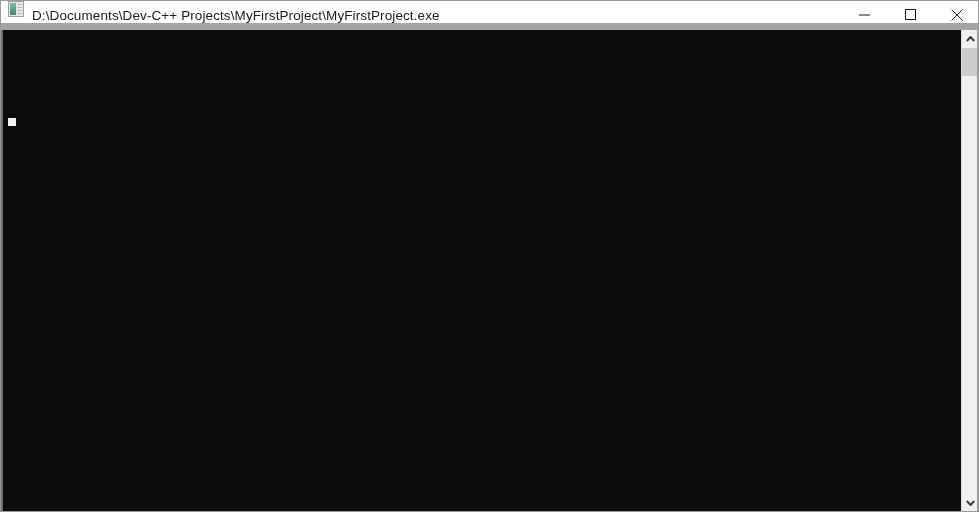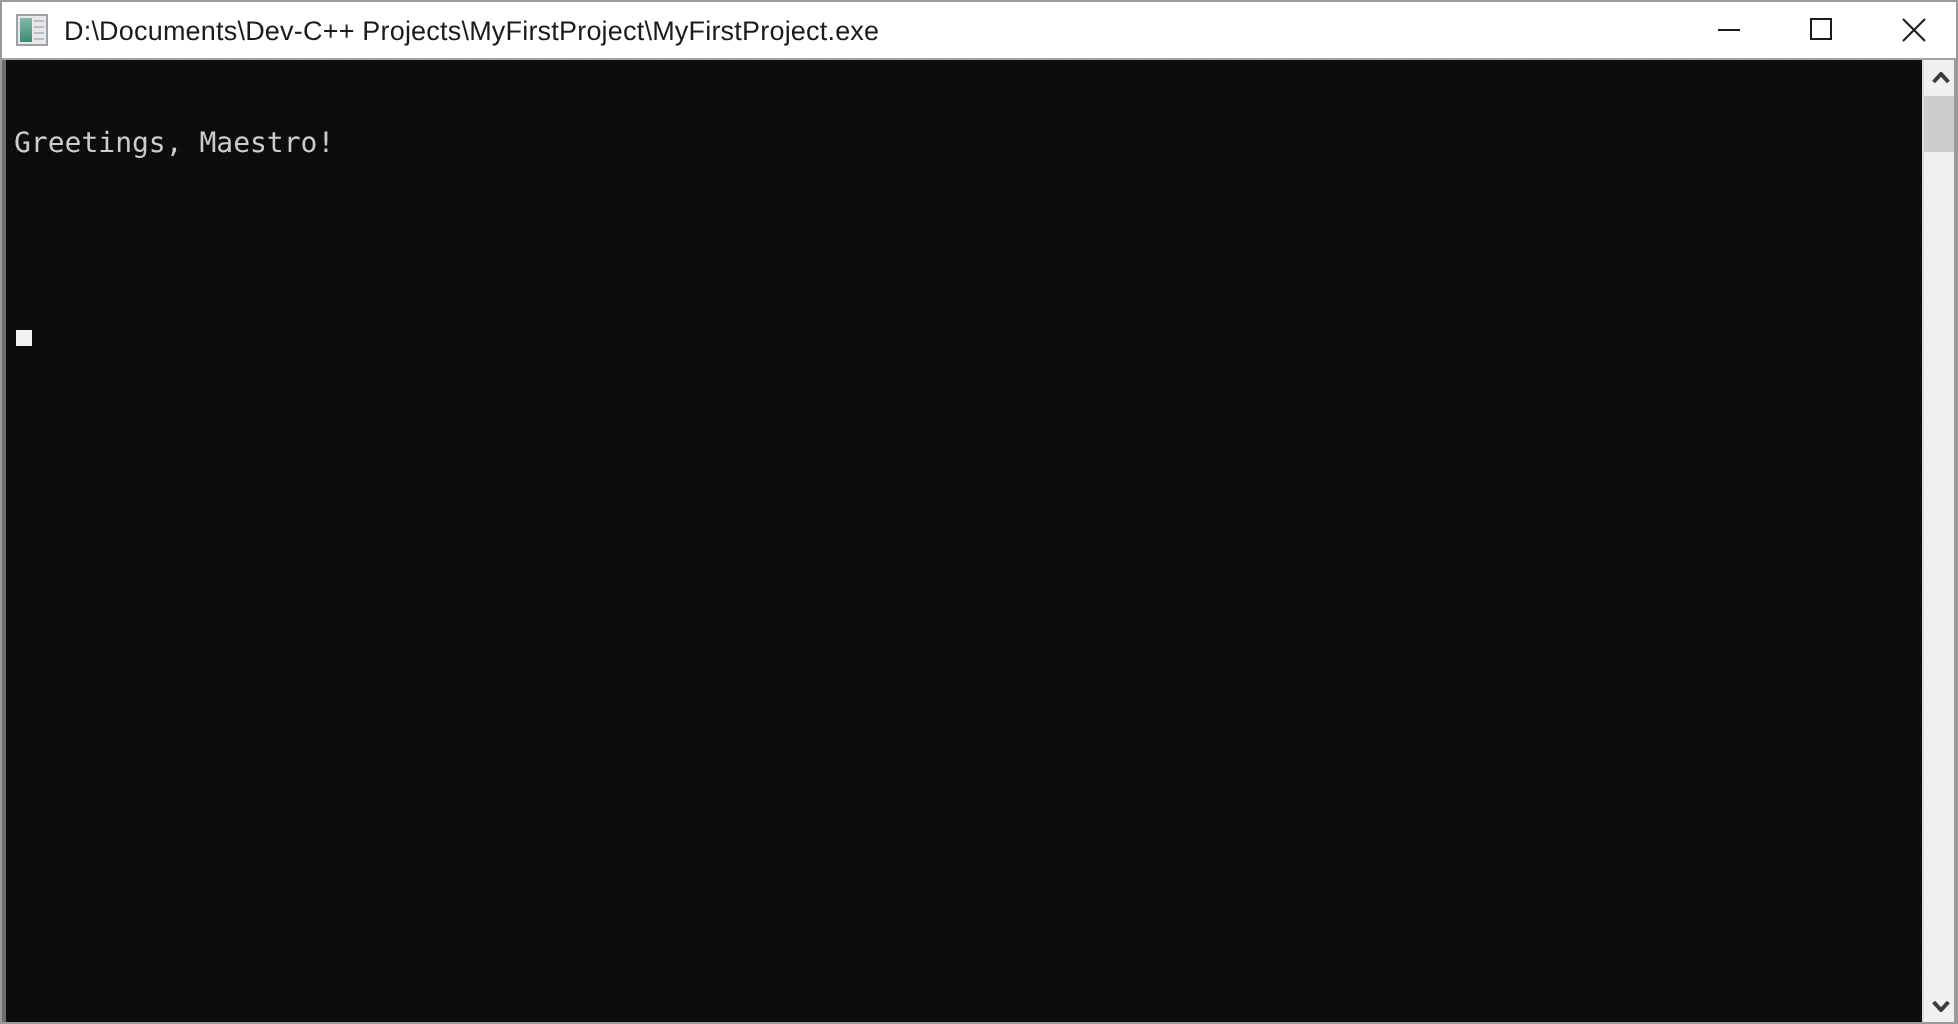--- a/index.html
+++ b/index.html
@@ -23,24 +23,24 @@
   }
 
   
   #titlebar {
     position: absolute;
     left: 0;
     top: 0;
     width: 979px;
     height: 29px;
     background: #ffffff;
-    border-bottom: 1px solid #a3a3a3;
-    box-sizing: border-box;
-    display: flex;
-    align-items: center;
+    border-bottom: 7px solid #a3a3a3;
+    box-sizing: border-box;
+    display: flex;
+    align-items: flex-start;
   }
 
   #app-icon {
     width: 16px;
     height: 16px;
     margin-left: 7px;
     margin-right: 8px;
     flex: 0 0 auto;
     position: relative;
     background: #e8e8e8;
@@ -210,21 +210,20 @@
       <span>
         <svg width="12" height="12" viewBox="0 0 12 12">
           <path d="M0.5 0.5 L11.5 11.5 M11.5 0.5 L0.5 11.5" stroke="#1b1b1b" stroke-width="1" fill="none"></path>
         </svg>
       </span>
     </div>
   </div>
 
   <div id="console-area">
     <div id="console-text">
-      <span class="cline">Greetings, Maestro!</span>
       <span class="cline"></span>
       <span class="cline"><span class="cursor-block"></span></span>
     </div>
   </div>
 
   <div id="scrollbar">
     <div class="sb-arrow">
       <span>
         <svg width="9" height="6" viewBox="0 0 9 6">
           <path d="M0.8 5 L4.5 1 L8.2 5" stroke="#3c3c3c" stroke-width="2" fill="none" stroke-linejoin="miter"></path>

